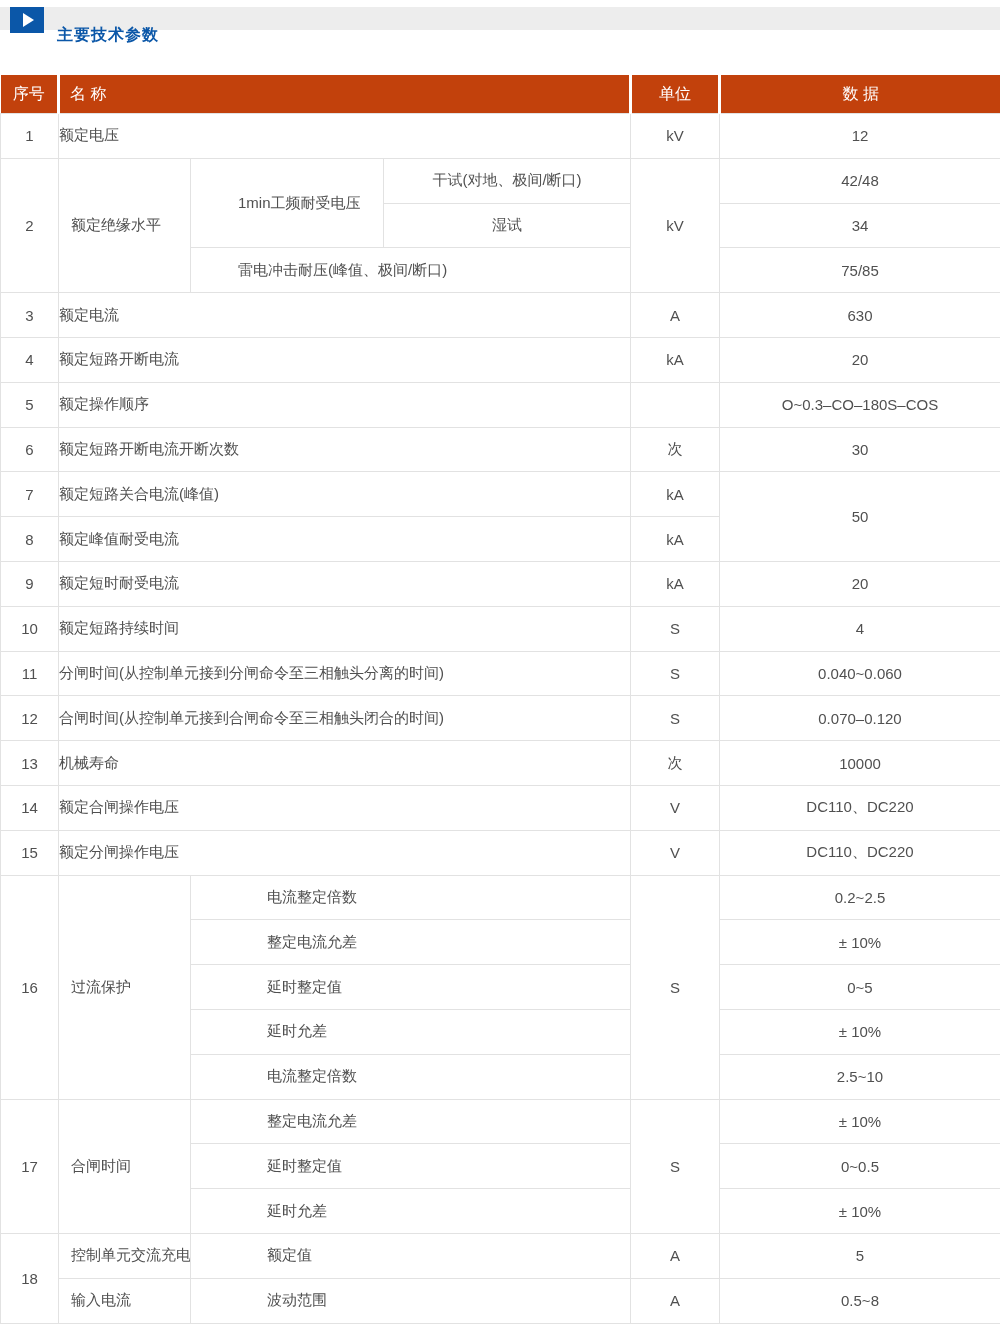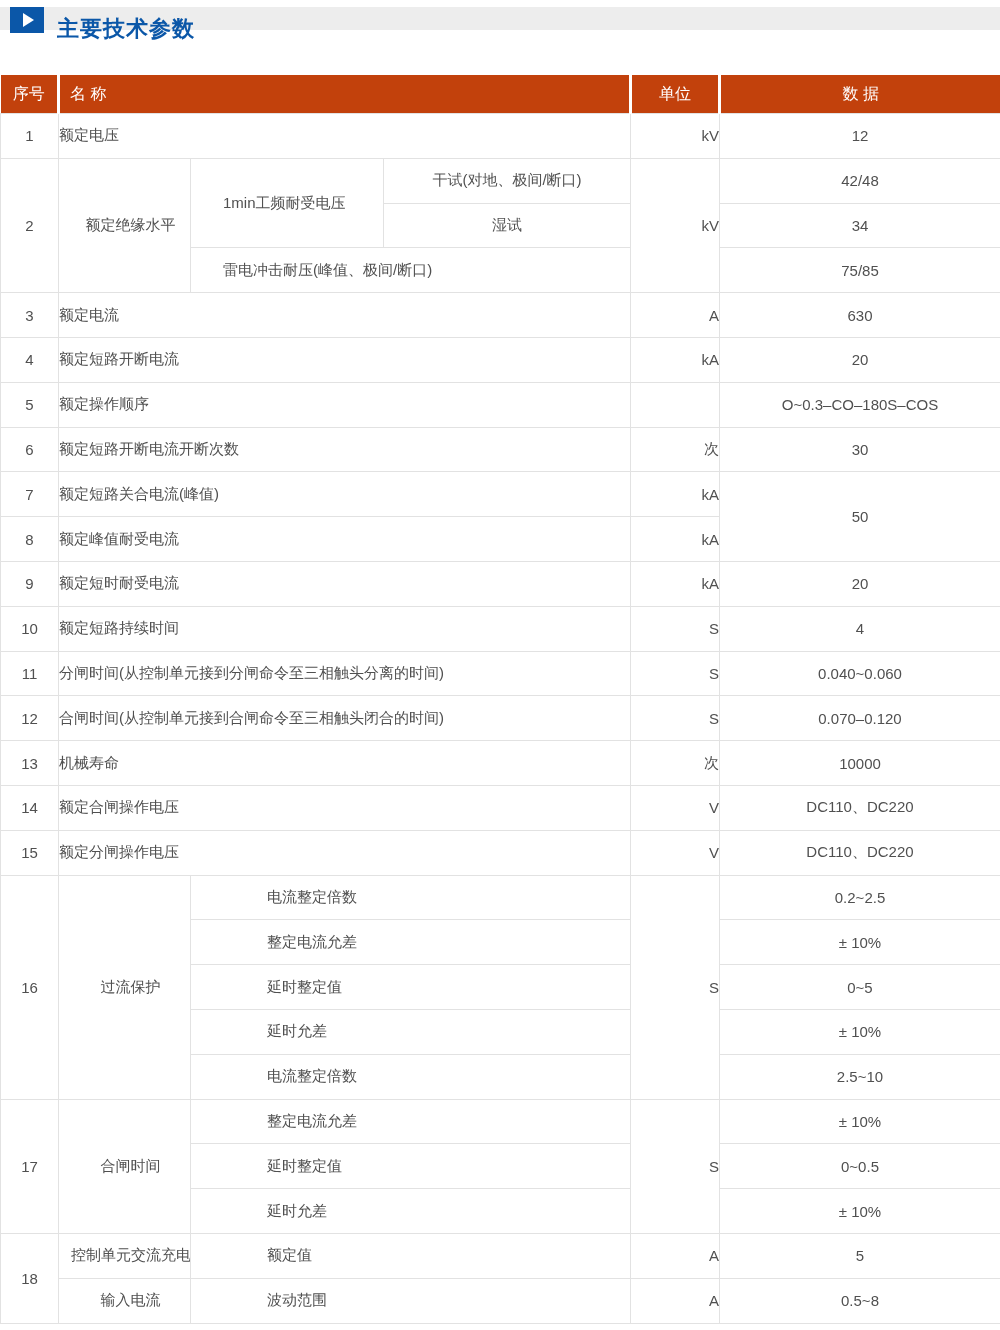--- a/index.html
+++ b/index.html
@@ -23,23 +23,23 @@
     display:flex; align-items:center; justify-content:center;
   }
   .title-marker .tri {
     width:0; height:0;
     border-left:11px solid #ffffff;
     border-top:7px solid transparent;
     border-bottom:7px solid transparent;
     margin-left:3px;
   }
   .title-text {
-    position:absolute; left:57px; top:16px;
+    position:absolute; left:57px; top:22px;
     height:25px; line-height:25px;
-    font-size:22px; font-weight:bold;
+    font-size:16px; font-weight:bold;
     color:#0b57a8; letter-spacing:1px;
     white-space:pre;
   }
 
   
   table.spec {
     position:absolute; left:0; top:75px;
     width:1000px;
     border-collapse:collapse;
     table-layout:fixed;
@@ -62,26 +62,26 @@
   .spec td {
     border:1px solid #e2e2e2;
     font-size:15px;
     color:#505050;
     vertical-align:middle;
     padding:0;
     overflow:hidden;
     white-space:nowrap;
   }
   .spec td.no    { text-align:center; }
-  .spec td.unit  { text-align:right; }
+  .spec td.unit  { text-align:center; }
   .spec td.data  { text-align:center; }
   .spec td.sub3  { text-align:center; }
   .spec td.name  { text-align:left; padding-left:0;  }
-  .spec td.group { text-align:center; padding-left:12px; }
-  .spec td.sub2  { text-align:left; padding-left:32px; }
+  .spec td.group { text-align:left; padding-left:12px; }
+  .spec td.sub2  { text-align:left; padding-left:47px; }
   .spec td.item  { text-align:left; padding-left:76px; }
 </style>
 </head>
 <body>
 
 <div class="title-bar"></div>
 <div class="title-marker">
   <span class="tri"></span>
 </div>
 <div class="title-text">主要技术参数</div>

